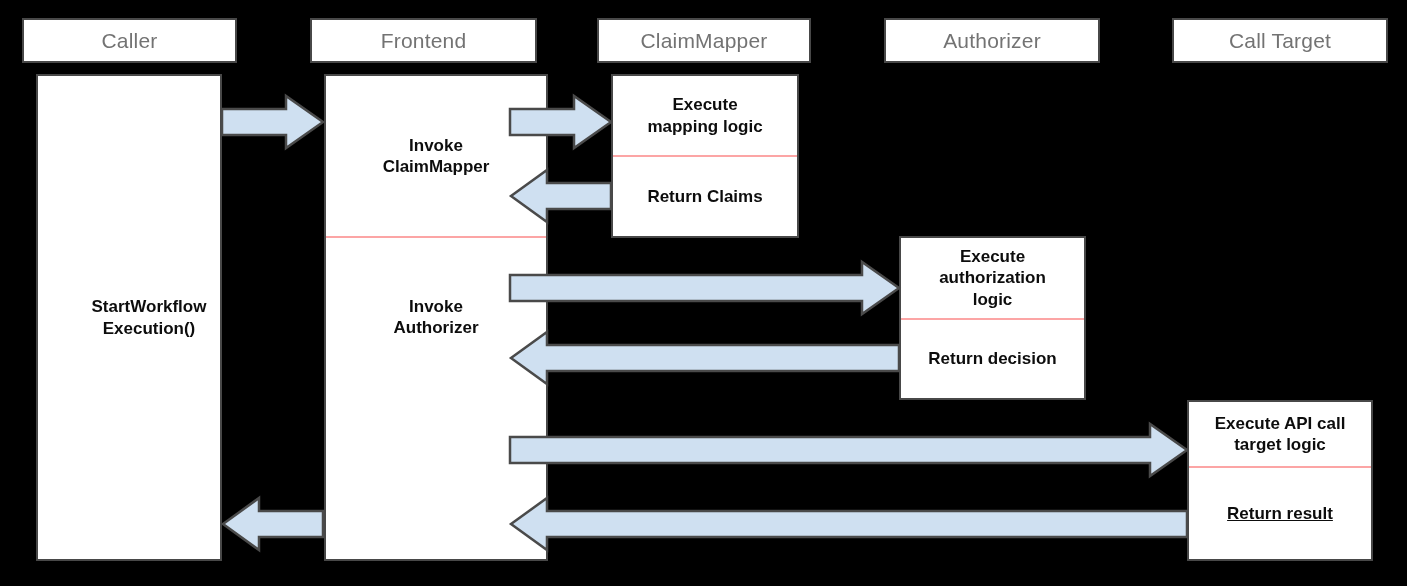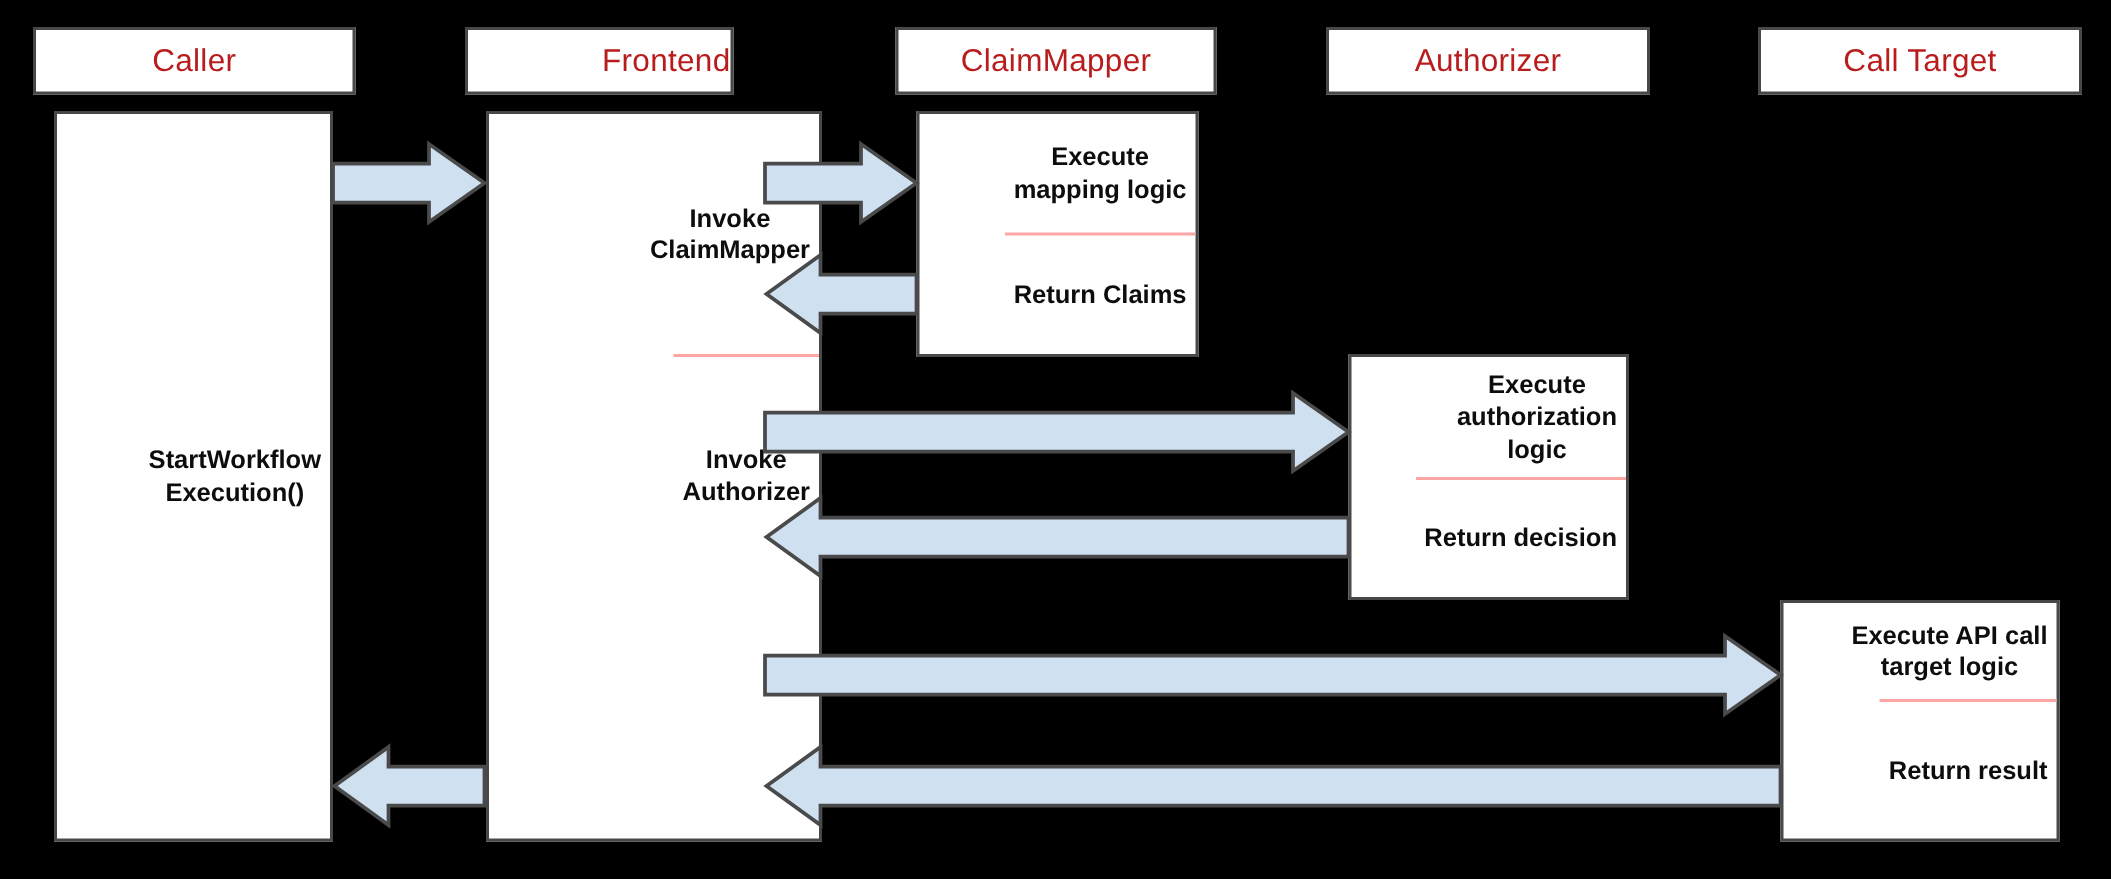--- a/index.html
+++ b/index.html
@@ -17,34 +17,33 @@
   }
   
   .lane-header {
     position: absolute;
     box-sizing: border-box;
     background: #ffffff;
     border: 2px solid #484848;
     display: flex;
     align-items: center;
     justify-content: center;
-    color: #b91c1c;
+    color: #737373;
     font-size: 21px;
     font-weight: 400;
     letter-spacing: 0.2px;
   }
   
   .activation {
     position: absolute;
     box-sizing: border-box;
     background: #ffffff;
     border: 2px solid #484848;
     display: flex;
     flex-direction: column;
-    align-items: flex-end;
   }
   .seg {
     box-sizing: border-box;
     display: flex;
     align-items: center;
     justify-content: center;
     text-align: center;
     color: #0d0d0d;
     font-size: 17px;
     font-weight: bold;
@@ -63,21 +62,21 @@
 </style>
 </head>
 <body>
 
 <div id="canvas">
 
   <div class="lane-header" style="left:22px; top:18px; width:215px; height:45px;">
     <span>Caller</span>
   </div>
 
-  <div class="lane-header" style="left:310px; top:18px; width:179px; height:45px;justify-content:flex-end;">
+  <div class="lane-header" style="left:310px; top:18px; width:227px; height:45px;">
     <span>Frontend</span>
   </div>
 
   <div class="lane-header" style="left:597px; top:18px; width:214px; height:45px;">
     <span>ClaimMapper</span>
   </div>
 
   <div class="lane-header" style="left:884px; top:18px; width:216px; height:45px;">
     <span>Authorizer</span>
   </div>
@@ -116,21 +115,21 @@
     </div>
     <div class="seg" style="flex:1 1 auto;">
       <span>Return decision</span>
     </div>
   </div>
 
   <div class="activation" style="left:1187px; top:400px; width:186px; height:161px;">
     <div class="seg" style="height:64px;">
       <span>Execute API call<br>target logic</span>
     </div>
-    <div class="seg" style="flex:1 1 auto;">
+    <div class="seg" style="flex:1 1 auto;text-decoration:underline;">
       <span>Return result</span>
     </div>
   </div>
 
   <div class="arrow" style="left:222px; top:96px; width:102px; height:52px;">
     <svg width="102" height="52" viewBox="0 0 102 52">
       <polygon points="0,13 64,13 64,0 101,26 64,52 64,39 0,39" fill="#cfe0f1" stroke="#4a4a4a" stroke-width="2.5" stroke-linejoin="miter"></polygon>
     </svg>
   </div>
 

